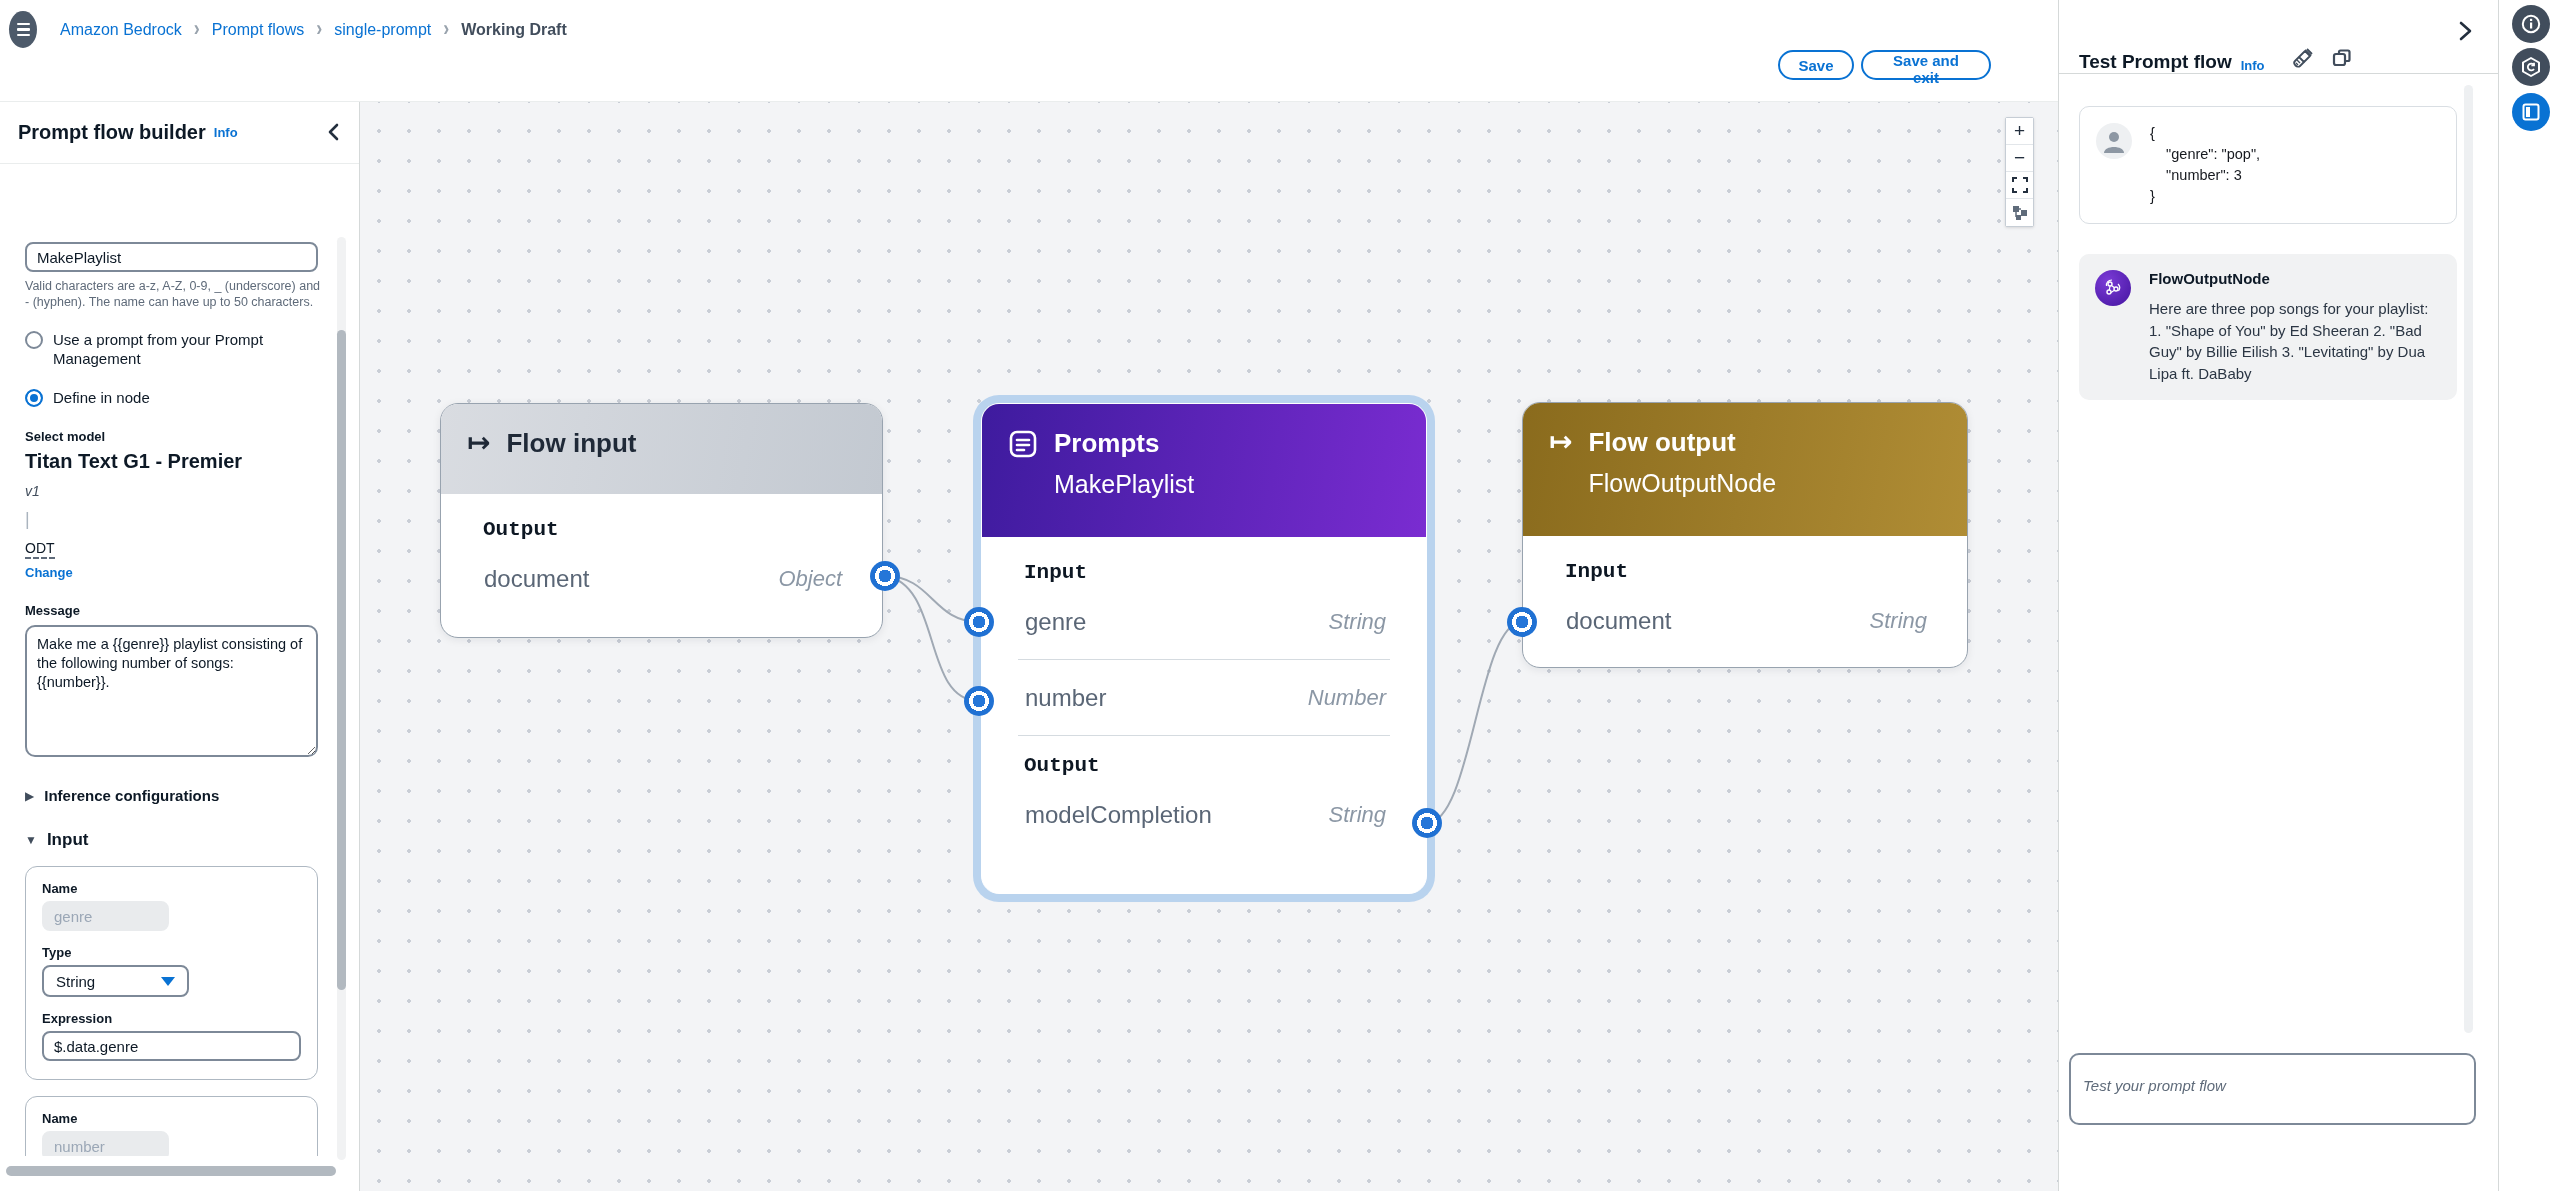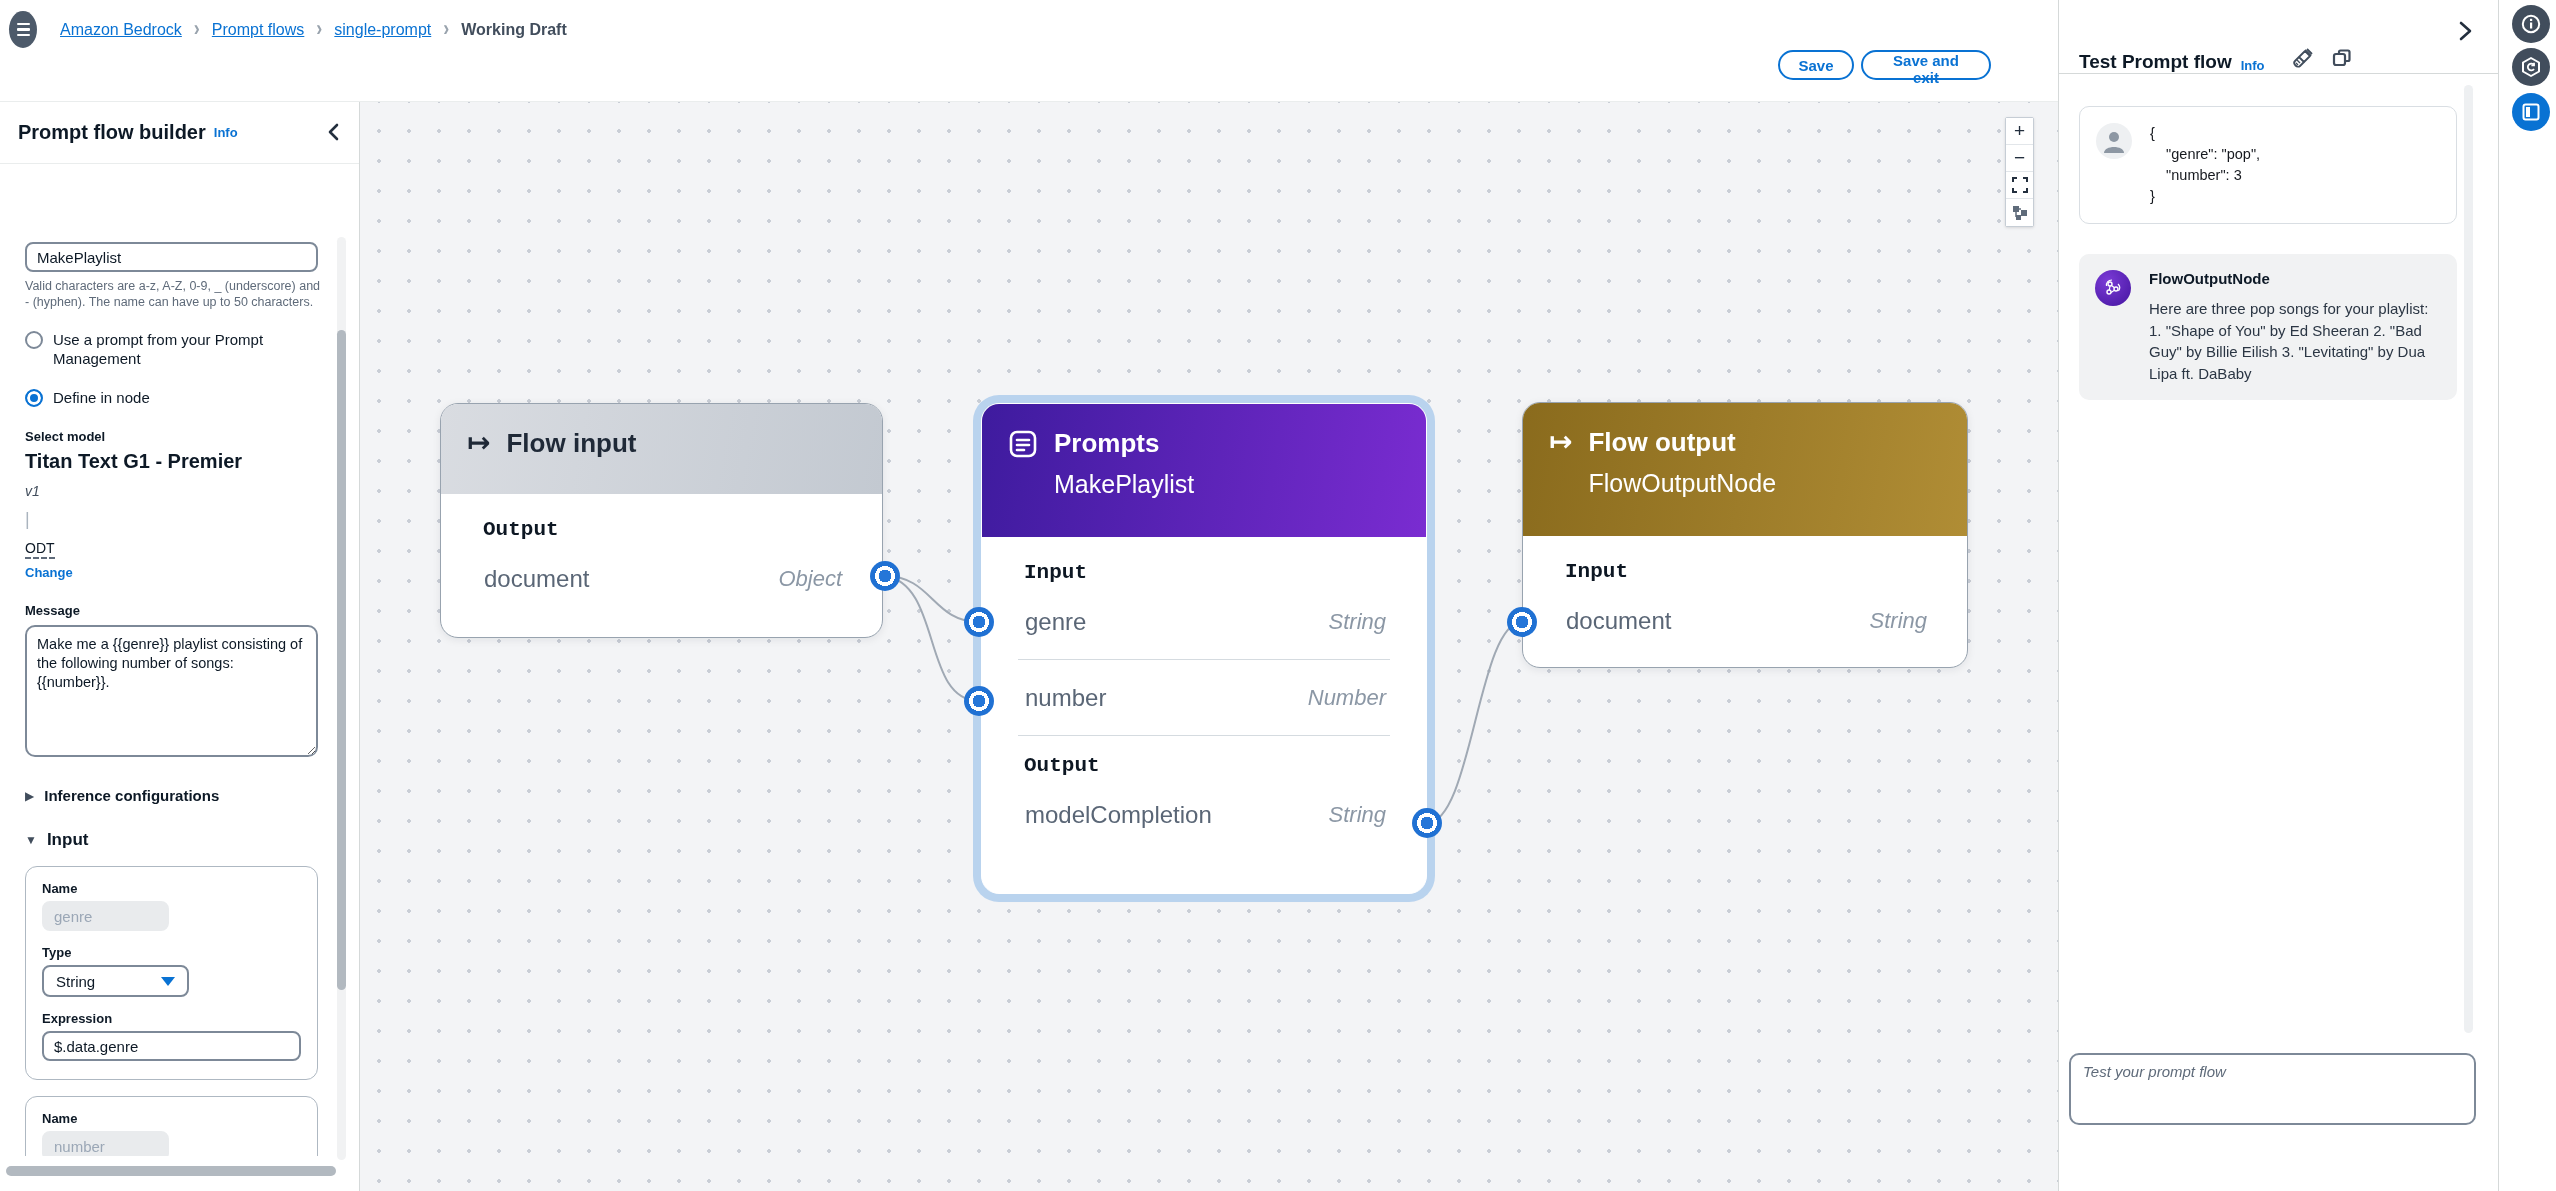--- a/index.html
+++ b/index.html
@@ -4,21 +4,21 @@
 <style>
   * { margin:0; padding:0; box-sizing:border-box; }
   html,body { width:2556px; height:1191px; overflow:hidden; font-family:"Liberation Sans","DejaVu Sans",sans-serif; background:#fff; color:#0d1926; }
   #app { position:relative; width:2556px; height:1191px; overflow:hidden; }
 
   
   #top-header { position:absolute; left:0; top:0; width:2058px; height:102px; background:#fff; border-bottom:1px solid #eaeded; z-index:5; }
   .menu-btn { position:absolute; left:9px; top:11px; width:28px; height:37px; background:#4d5a6a; border-radius:50%; border:none; cursor:pointer; display:flex; flex-direction:column; justify-content:center; align-items:center; gap:3px; }
   .menu-btn span { display:block; width:13px; height:2.5px; background:#fff; border-radius:1px; }
   .crumbs { position:absolute; left:60px; top:19px; font-size:16px; display:flex; align-items:center; gap:12px; white-space:nowrap; }
-  .crumb-link { color:#0972d3; text-decoration:underline; cursor:pointer; }
+  .crumb-link { color:#0972d3; cursor:pointer; }
   .crumb-cur { color:#414d5c; font-weight:bold; }
   .crumb-sep { color:#99a3ad; font-size:18px; font-weight:bold; transform:scaleY(1.2); }
   .page-title { position:absolute; left:38px; top:53px; font-size:26px; font-weight:bold; color:#0d1926; }
   .pill-btn { position:absolute; top:50px; height:30px; border:2px solid #0972d3; border-radius:16px; background:#fff; color:#0972d3; font-weight:bold; font-size:15px; padding:0 18px; cursor:pointer; font-family:inherit; }
   #save-btn { left:1778px; width:76px; }
   #save-exit-btn { left:1861px; width:130px; }
 
   
   #sidebar { position:absolute; left:0; top:102px; width:360px; height:1089px; background:#fff; border-right:1px solid #d5d9d9; z-index:4; }
   .sb-head { position:relative; height:62px; border-bottom:1px solid #eaeded; display:flex; align-items:center; padding-left:18px; gap:8px; }
@@ -94,21 +94,21 @@
   .tp-chevron { position:absolute; right:18px; top:16px; }
   .chat { position:absolute; left:0; top:63px; width:440px; height:977px; overflow:hidden; padding:43px 54px 0 20px; }
   .user-card { width:378px; border:1px solid #d9dee3; border-radius:10px; padding:16px; display:flex; gap:18px; background:#fff; }
   .avatar { flex:0 0 36px; width:36px; height:36px; border-radius:50%; background:#eef0f2; display:flex; align-items:center; justify-content:center; overflow:hidden; }
   .json-lines { font-size:14.5px; line-height:21px; color:#16191f; white-space:pre; }
   .bot-card { margin-top:30px; width:378px; background:#f1f2f3; border-radius:10px; padding:16px; display:flex; gap:18px; }
   .bot-avatar { flex:0 0 36px; width:36px; height:36px; border-radius:50%; background:radial-gradient(circle at 35% 30%, #7b3bd6, #44149f); display:flex; align-items:center; justify-content:center; }
   .bot-title { font-size:15px; font-weight:bold; color:#0d1926; }
   .bot-lines { margin-top:11px; font-size:15px; line-height:21.5px; color:#2b3644; }
   .chat-scroll { position:absolute; left:405px; top:85px; width:9px; height:948px; background:#eef0f2; border-radius:5px; }
-  .tp-input { position:absolute; left:10px; top:1053px; width:407px; height:72px; border:2px solid #7d8998; border-radius:10px; padding:8px 12px; font-size:15px; font-style:italic; font-family:inherit; color:#0d1926; resize:none; }
+  .tp-input { position:absolute; left:10px; top:1053px; width:407px; height:72px; border:2px solid #7d8998; border-radius:10px; padding:22px 12px; font-size:15px; font-style:italic; font-family:inherit; color:#0d1926; resize:none; }
   .tp-input::placeholder { color:#5f6b7a; font-style:italic; }
   .run-btn { position:absolute; left:10px; top:1138px; width:407px; height:33px; border:2px solid #0972d3; border-radius:18px; background:#fff; color:#0972d3; font-weight:bold; font-size:15px; cursor:pointer; font-family:inherit; }
 
   
   #right-rail { position:absolute; left:2498px; top:0; width:58px; height:1191px; background:#fff; border-left:1px solid #d5d9d9; z-index:7; }
   .rail-btn { position:absolute; left:13px; width:38px; height:38px; border-radius:50%; border:none; cursor:pointer; display:flex; align-items:center; justify-content:center; padding:0; }
   .rail-dark { background:#414d5c; }
   .rail-blue { background:#0972d3; }
 </style>
 </head>

